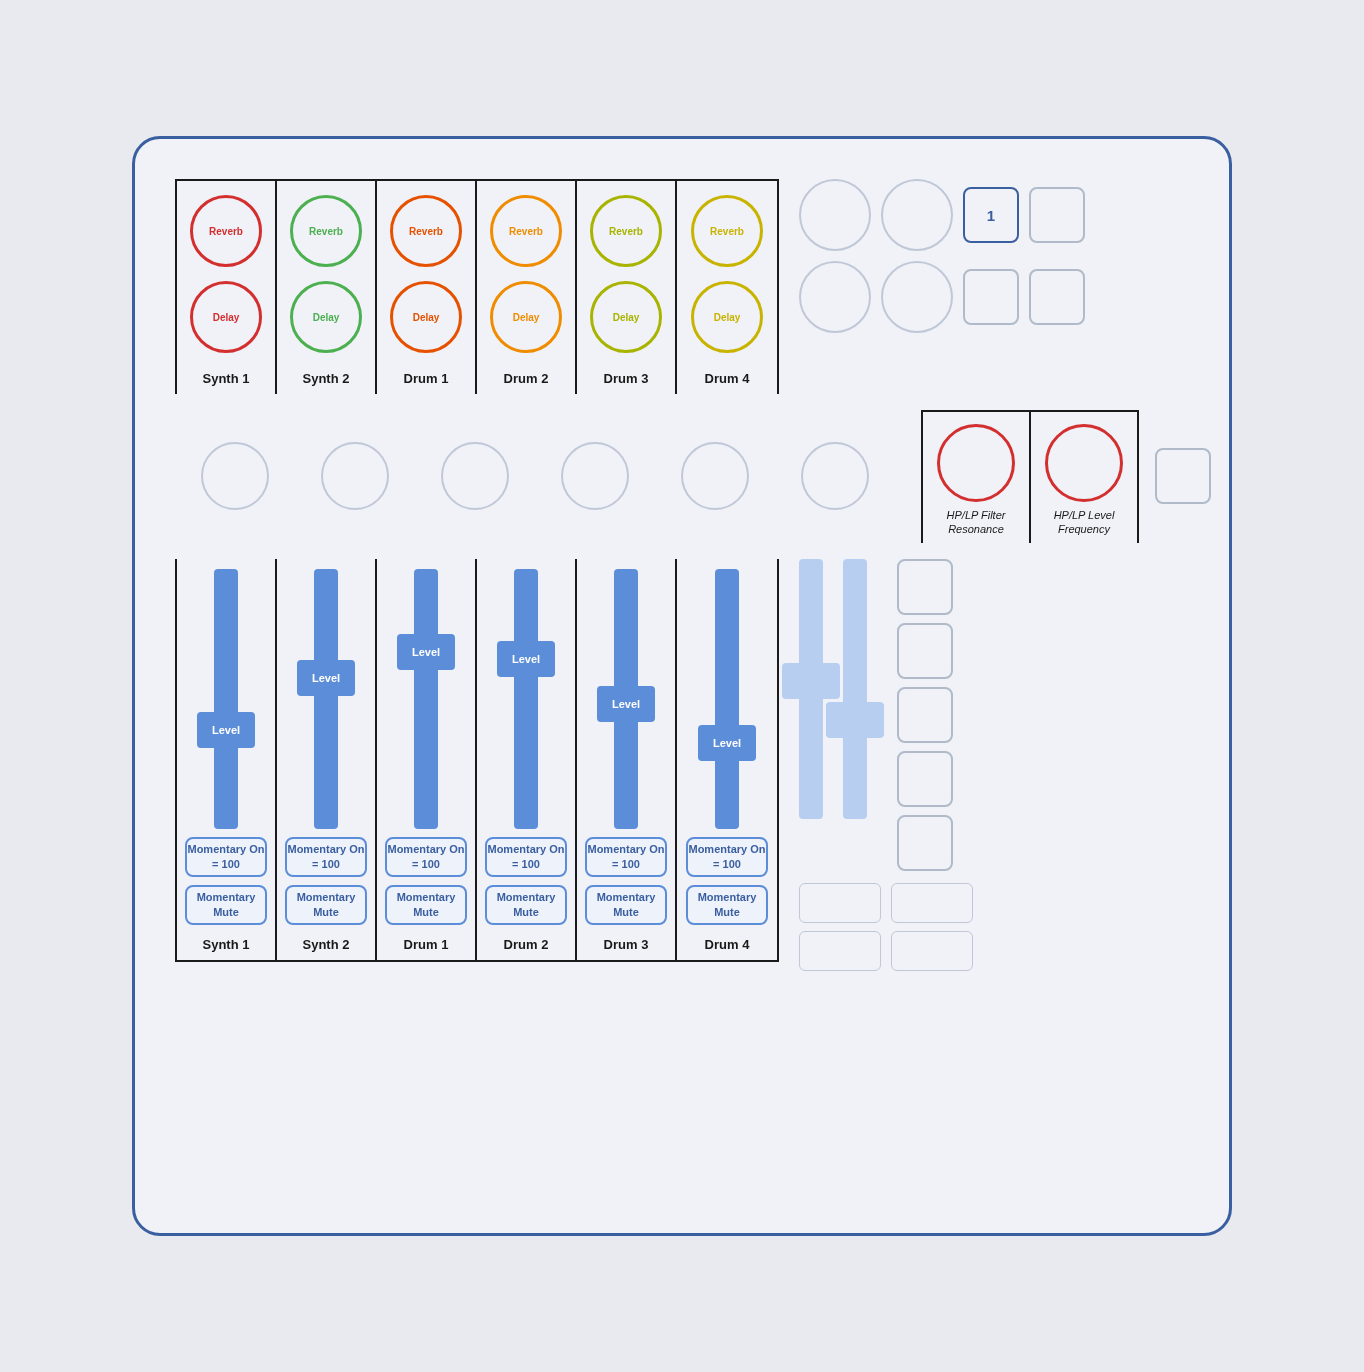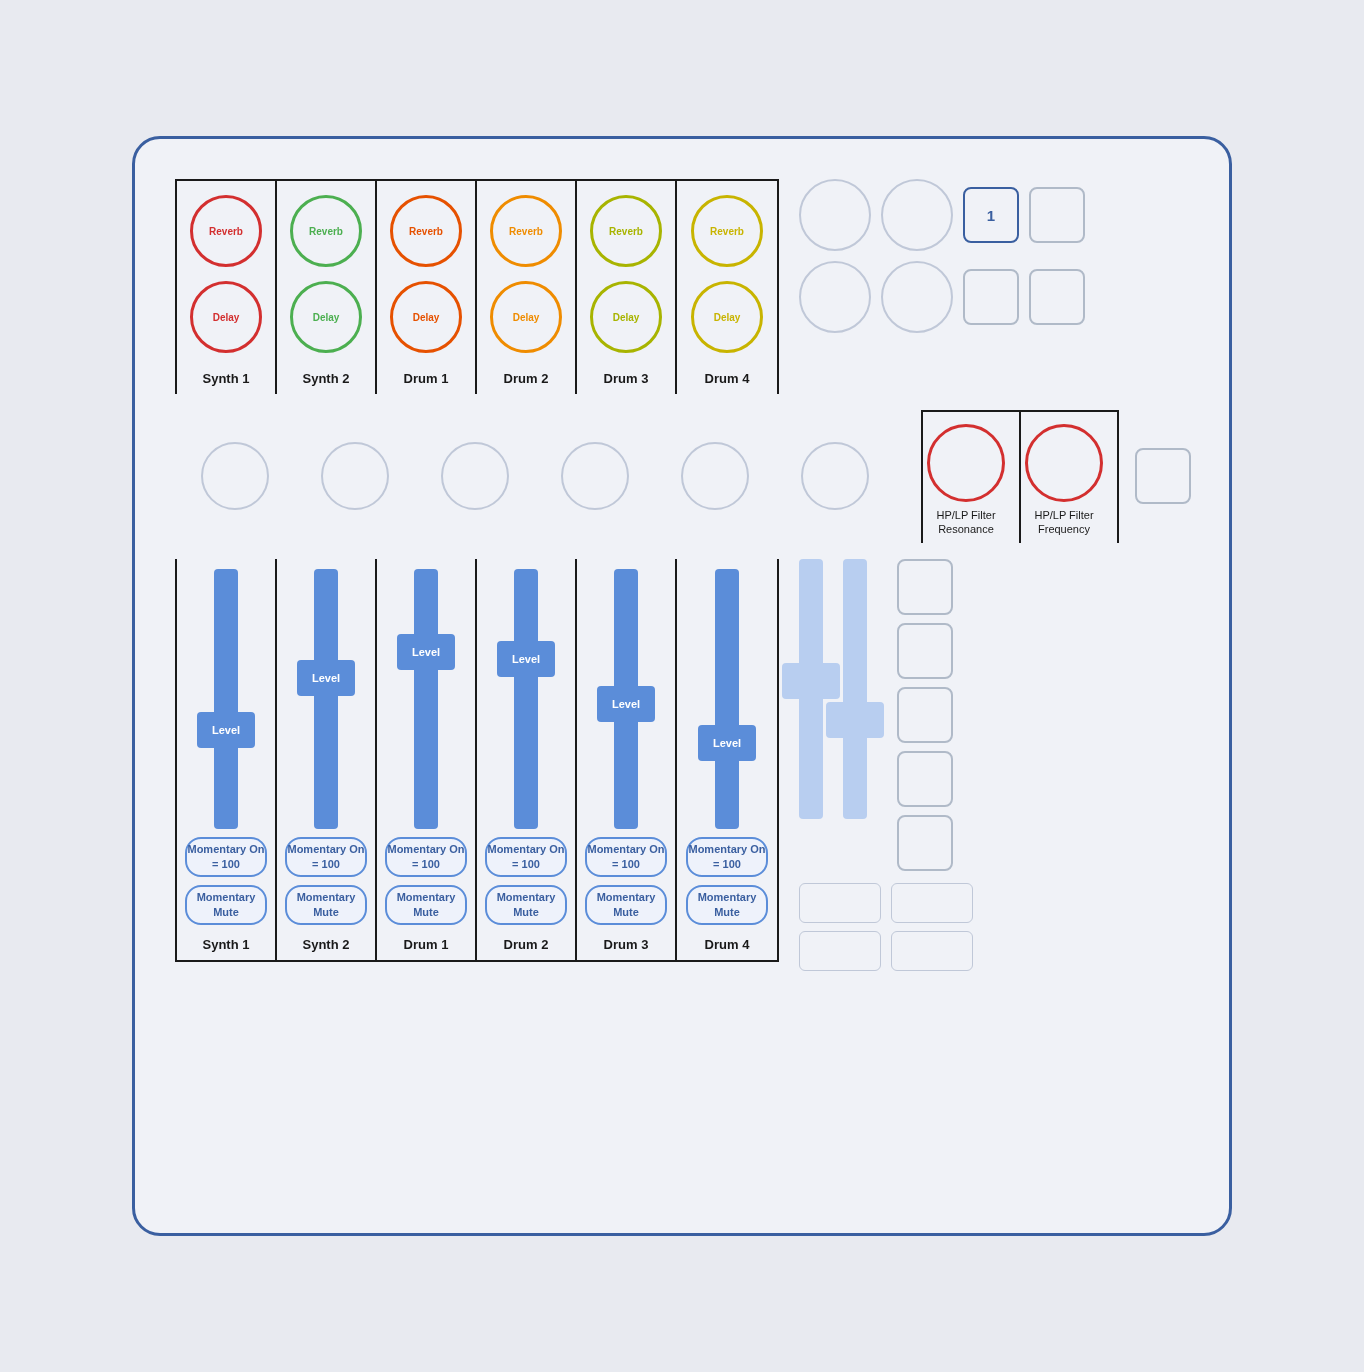--- a/index.html
+++ b/index.html
@@ -132,22 +132,23 @@
     .filter-section {
       border: 2.5px solid #1a1a1a;
       border-bottom: none;
       display: flex;
       margin-left: 10px;
     }
     .filter-col {
       display: flex;
       flex-direction: column;
       align-items: center;
-      padding: 12px 14px 6px 4px;
+      padding: 12px 14px 6px 14px;
       border-right: 2.5px solid #1a1a1a;
+      font-style: italic;
     }
     .filter-col:last-child { border-right: none; }
     .filter-knob {
       width: 78px;
       height: 78px;
       border-radius: 50%;
       border: 3px solid #d32f2f;
       background: transparent;
     }
     .filter-label {
@@ -205,21 +206,21 @@
     }
     .fader-handle-label {
       font-size: 11px;
       font-weight: bold;
       color: white;
       text-align: center;
     }
     .fader-btn {
       width: 82px;
       height: 40px;
-      border-radius: 16px;
+      border-radius: 8px;
       border: 2px solid #5b8dd9;
       background: #eef2fb;
       display: flex;
       align-items: center;
       justify-content: center;
       font-size: 11px;
       font-weight: bold;
       color: #3a5fa0;
       text-align: center;
       cursor: pointer;
@@ -361,21 +362,21 @@
     </div>
 
     <div style="margin-left:16px; display:flex; flex-direction:column; align-items:flex-start;">
       <div class="filter-section">
         <div class="filter-col">
           <div class="filter-knob"></div>
           <span class="filter-label">HP/LP Filter Resonance</span>
         </div>
         <div class="filter-col">
           <div class="filter-knob"></div>
-          <span class="filter-label">HP/LP Filter Frequency</span>
+          <span class="filter-label">HP/LP Level Frequency</span>
         </div>
       </div>
     </div>
 
     <div style="margin-left:16px; display:flex; flex-direction:column; gap:10px;">
       <div class="small-btn"></div>
     </div>
 
   </div>
 

